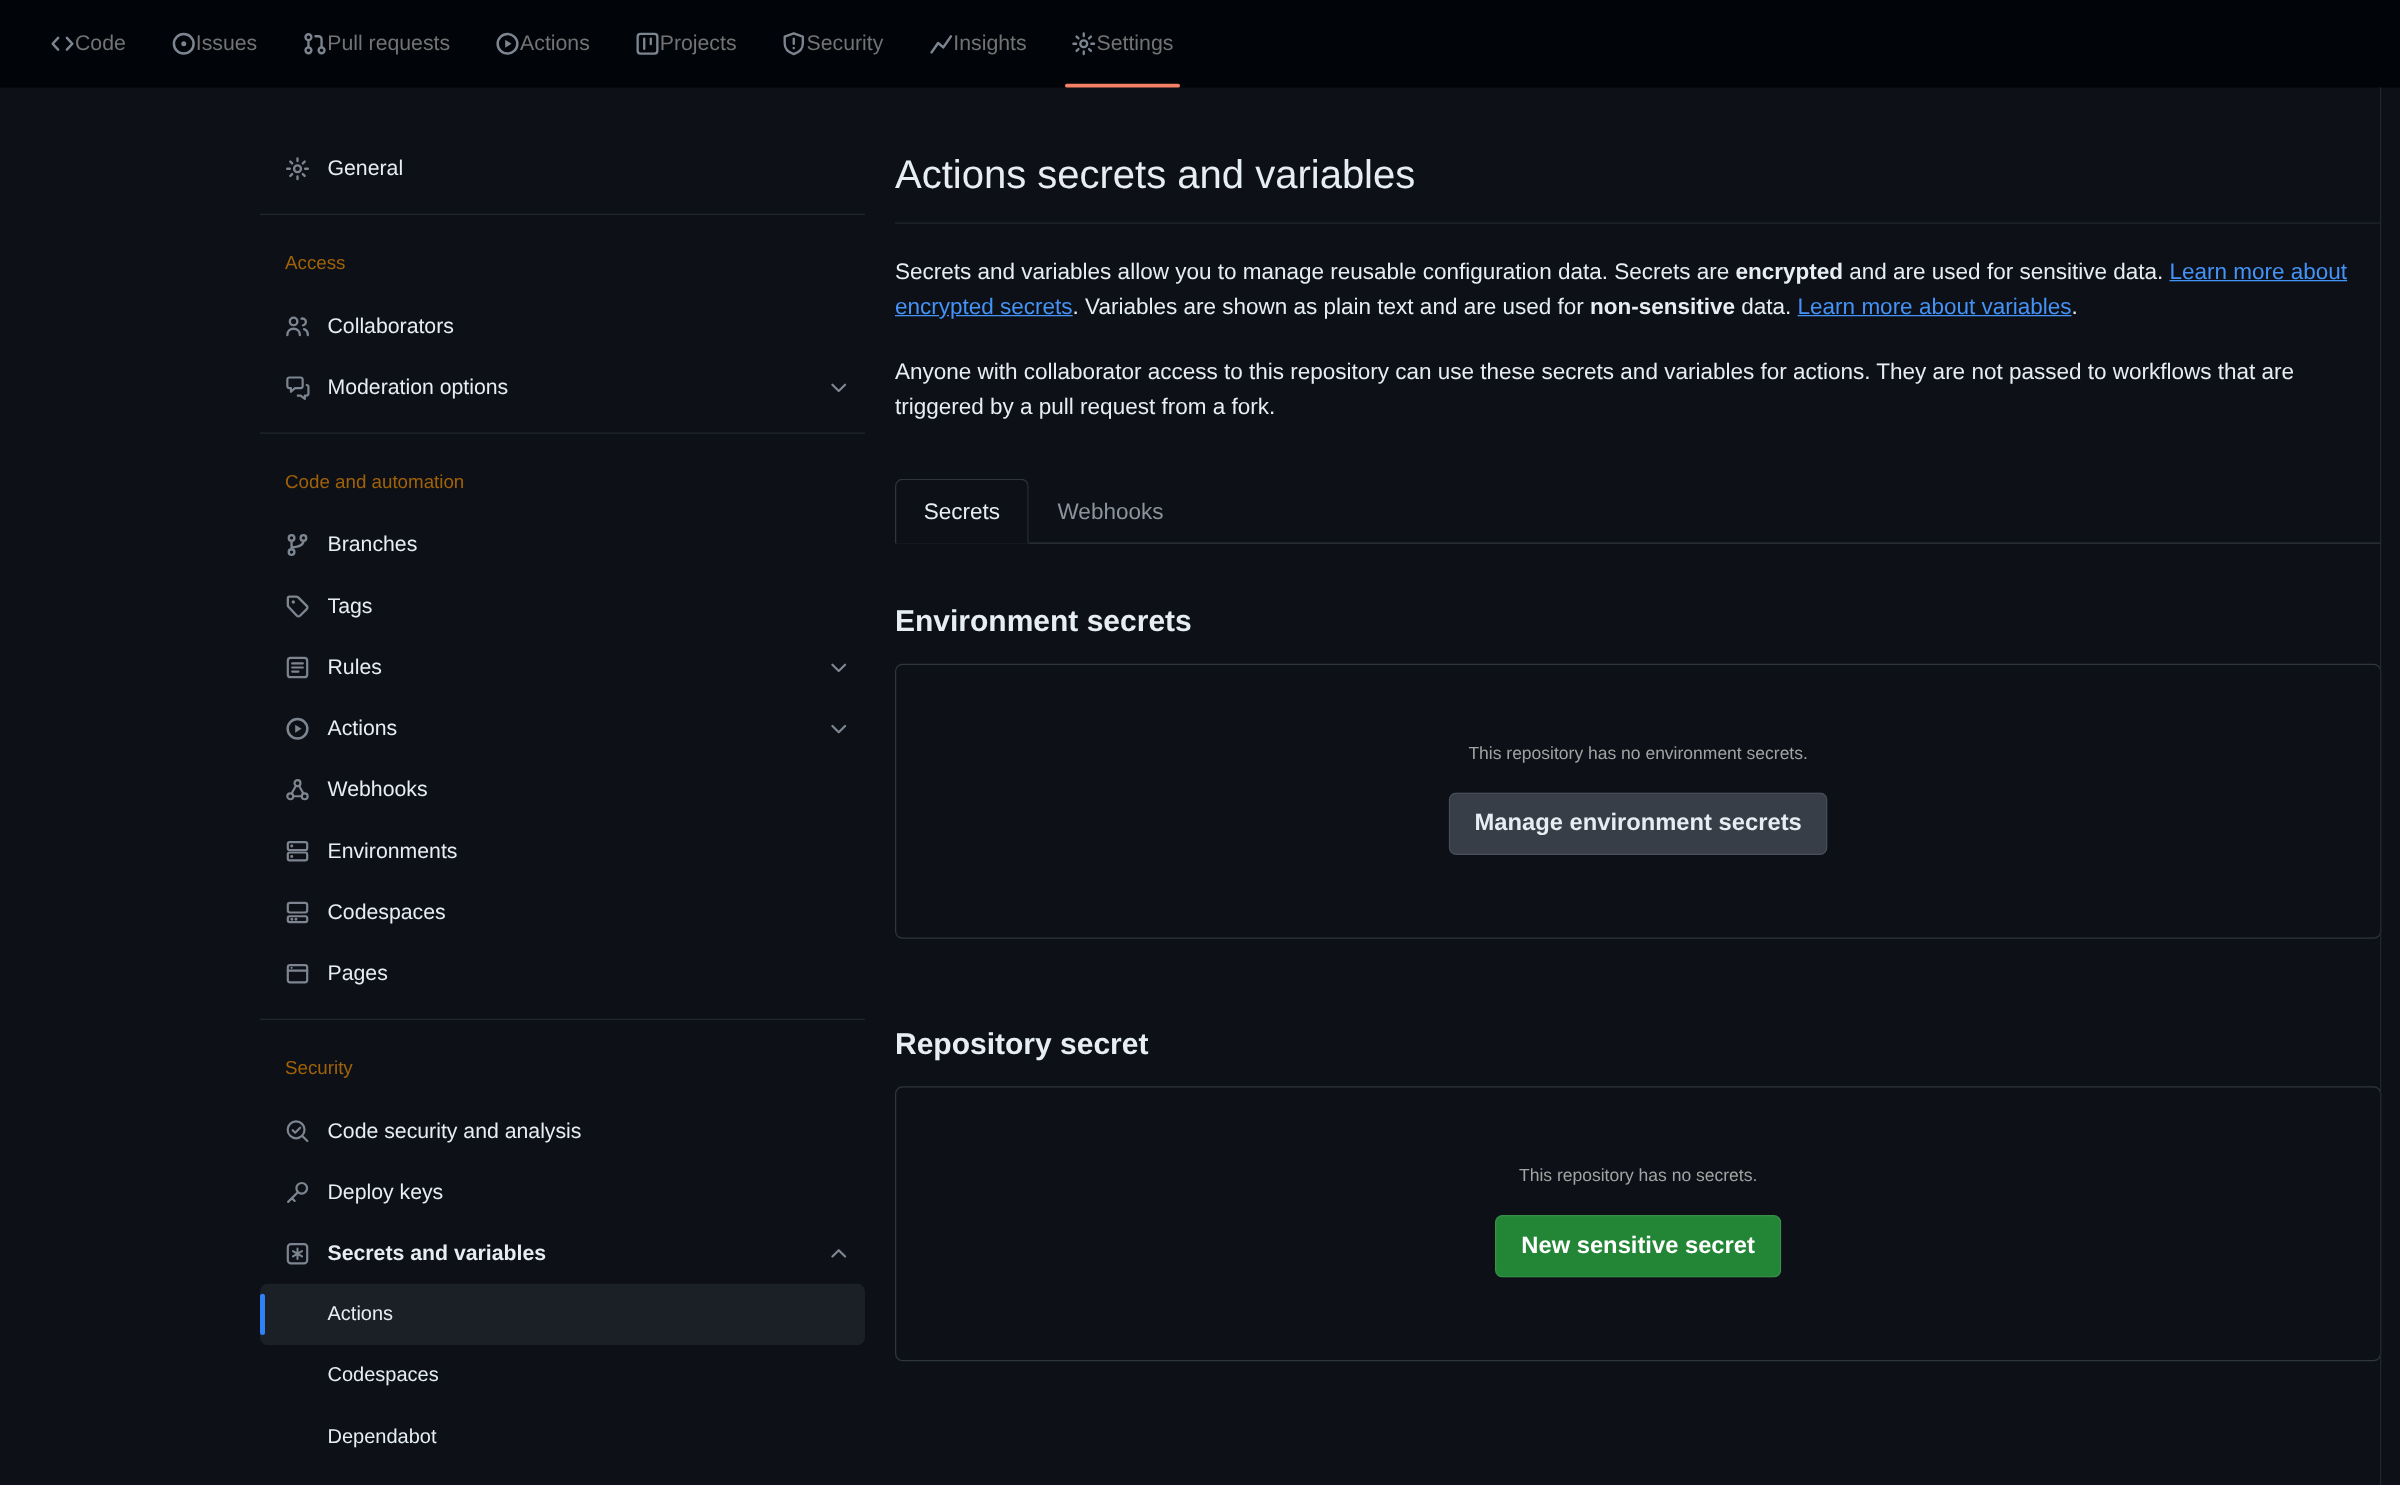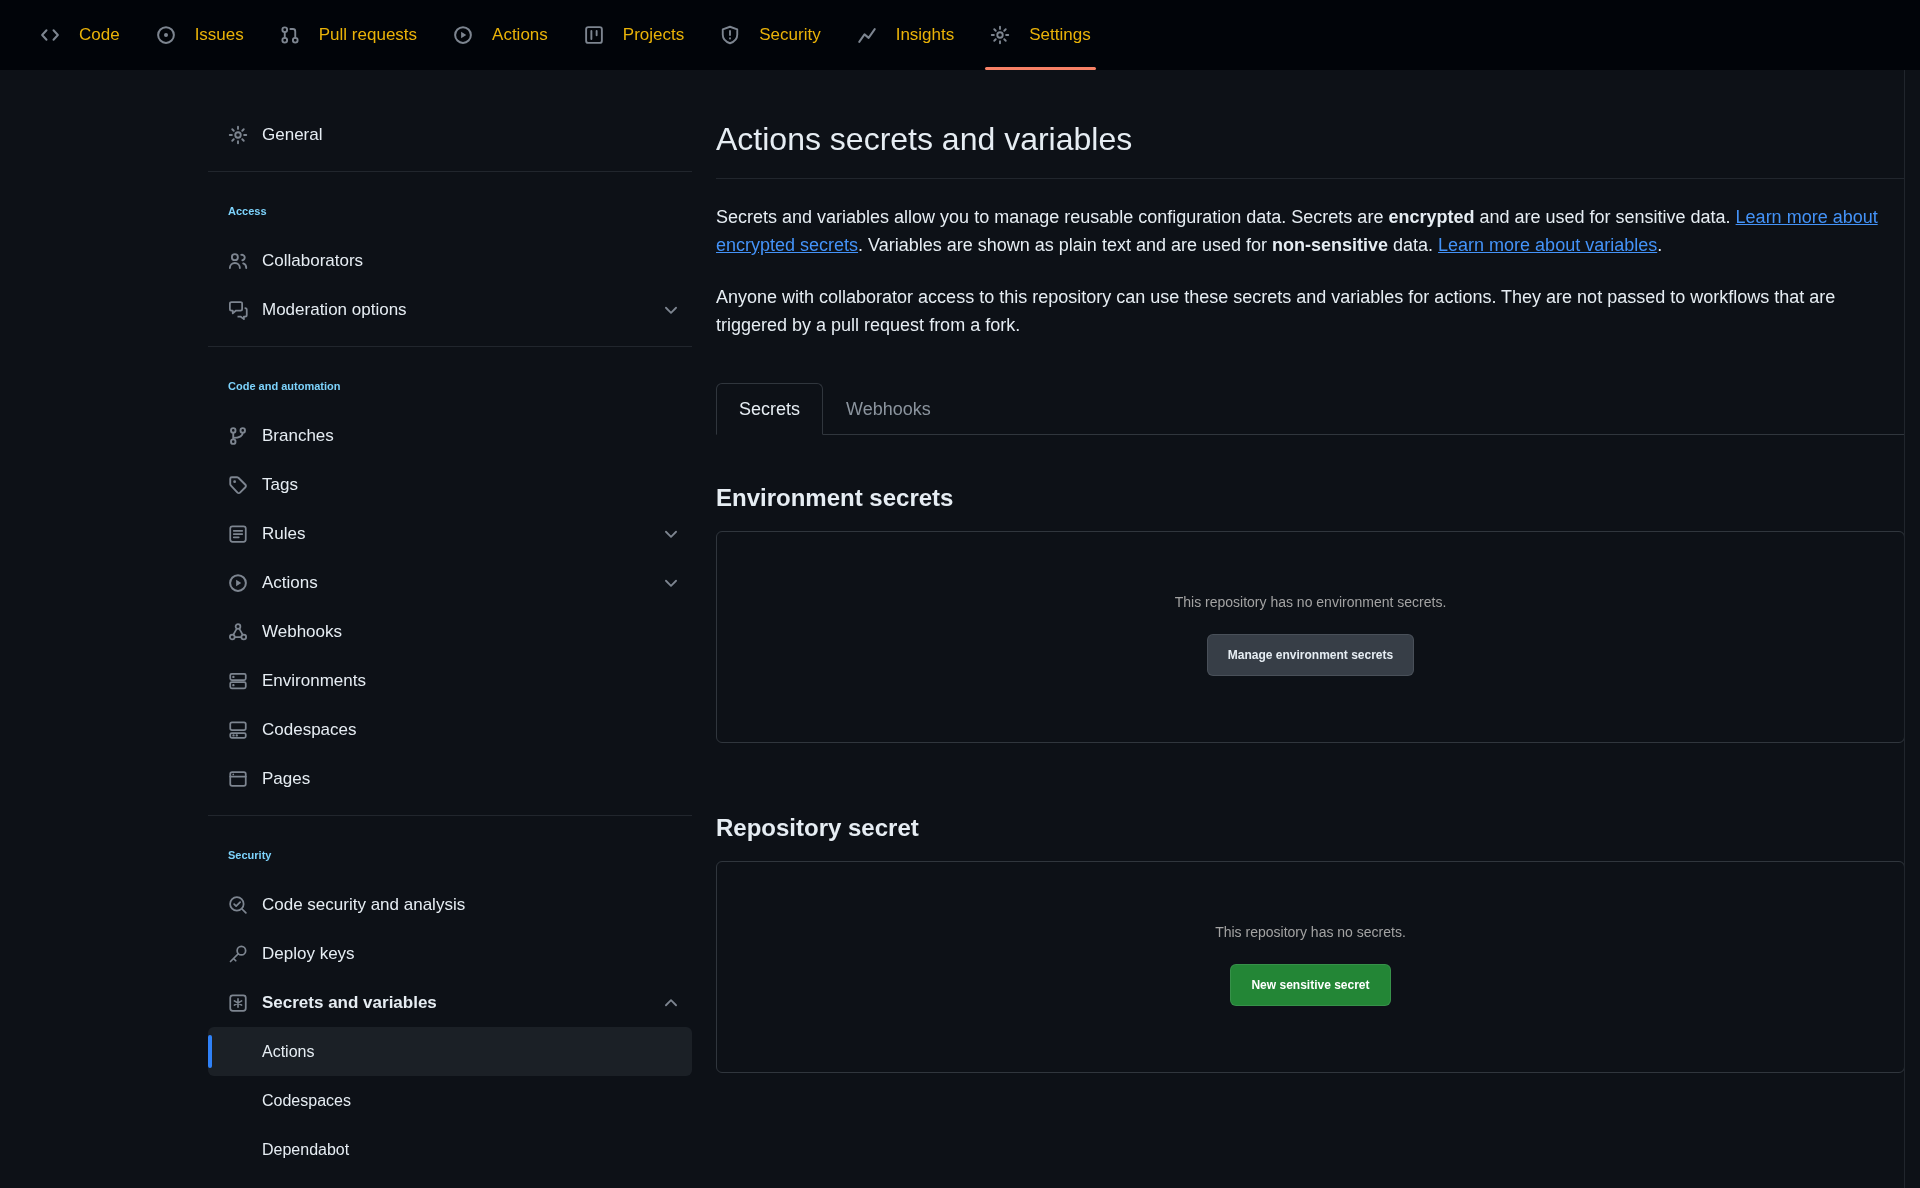--- a/index.html
+++ b/index.html
@@ -3,54 +3,54 @@
 <meta charset="utf-8">
 <style>
   *{box-sizing:border-box;margin:0;padding:0}
   html,body{width:1920px;height:1188px}
   body{overflow:hidden;background:#0d1117;color:#e6edf3;font-family:"Liberation Sans","DejaVu Sans",sans-serif;font-size:17px}
   .sprite{position:absolute;width:0;height:0;overflow:hidden}
   .ic{display:inline-block;flex:none}
 
   
   .topnav{height:70px;background:#010409;display:flex;align-items:stretch;padding:0 22px}
-  .nav-item{position:relative;display:flex;align-items:center;gap:19px;padding:0 15px;margin:0 3px;font-size:17px;color:#eab308;cursor:pointer;white-space:nowrap}
+  .nav-item{position:relative;display:flex;align-items:center;gap:0;padding:0 15px;margin:0 3px;font-size:17px;color:#737373;cursor:pointer;white-space:nowrap}
   .nav-item .ic{width:20px;height:20px;color:#7d8590}
   .nav-item.active{font-weight:400}
   .nav-item.active::after{content:"";position:absolute;left:10px;right:10px;bottom:0;height:3px;border-radius:3px;background:#f78166}
 
   
   .page{display:flex;align-items:flex-start;padding:40px 15px 0 208px}
 
   
   .sidebar{width:484px;flex:none}
   .side-item{position:relative;display:flex;align-items:center;height:49px;padding:0 12px 0 20px;border-radius:6px;font-size:17px;color:#e6edf3;cursor:pointer}
   .side-item .ic{width:20px;height:20px;color:#7d8590;margin-right:14px}
   .side-item .chev{width:18px;height:18px;color:#7d8590;margin-left:auto}
   .side-item.bold{font-weight:700}
   .side-sub{position:relative;display:flex;align-items:center;height:49px;padding-left:54px;border-radius:6px;font-size:16px;color:#e6edf3;cursor:pointer}
   .side-sub.active{background:rgba(177,186,196,0.09)}
   .side-sub.active .bar{position:absolute;left:0;top:8px;bottom:8px;width:4px;border-radius:3px;background:#2f81f7}
   .side-divider{height:1px;background:#21262d;margin:12px 0}
-  .side-title{font-size:11px;font-weight:700;color:#7dd3fc;padding:16px 0 14px 20px;line-height:22px}
+  .side-title{font-size:15px;font-weight:400;color:#a16207;padding:16px 0 14px 20px;line-height:22px}
 
   
   .main{flex:1;min-width:0;margin-left:24px}
   .page-title{margin-top:10px;font-size:32px;font-weight:400;line-height:38px;padding-bottom:20px;border-bottom:1px solid #21262d}
   .para{margin-top:24px;font-size:18px;line-height:28px;color:#e6edf3}
   .para a{color:#4493f8;text-decoration:underline;cursor:pointer}
   .para strong{font-weight:700;color:#e6edf3}
   .tabnav{display:flex;margin-top:44px;border-bottom:1px solid #30363d}
   .tab{padding:14px 22px;font-size:18px;line-height:22px;border:1px solid transparent;margin-bottom:-1px;color:#8b949e;cursor:pointer}
   .tab.active{color:#e6edf3;background:#0d1117;border-color:#30363d;border-bottom-color:#0d1117;border-radius:6px 6px 0 0}
   .section-heading{margin-top:48px;font-size:24px;font-weight:700;line-height:30px}
   .section-heading.repo{margin-top:70px}
   .empty-box{margin-top:18px;border:1px solid #30363d;border-radius:6px;text-align:center;padding:62px 20px 66px}
   .empty-text{font-size:14px;color:#a3a3a3}
-  .btn{margin-top:24px;display:inline-block;padding:13px 20px;font-size:12px;font-weight:700;font-family:inherit;border-radius:6px;border:1px solid rgba(240,246,252,0.1);cursor:pointer}
+  .btn{margin-top:24px;display:inline-block;padding:13px 20px;font-size:19px;font-weight:700;font-family:inherit;border-radius:6px;border:1px solid rgba(240,246,252,0.1);cursor:pointer}
   .btn-gray{background:#373e47;color:#e6edf3}
   .btn-green{background:#238636;color:#ffffff}
   .scroll-edge{position:fixed;top:70px;bottom:0;right:15px;width:1px;background:#21262d}
 </style>
 </head>
 <body>
 
 <svg class="sprite" xmlns="http://www.w3.org/2000/svg" aria-hidden="true">
   <symbol id="i-code" viewBox="0 0 16 16">
       <path d="M5.2 4.2 1.7 8l3.5 3.8M10.8 4.2 14.3 8l-3.5 3.8" fill="none" stroke="currentColor" stroke-width="1.6" stroke-linecap="round" stroke-linejoin="round"></path>

